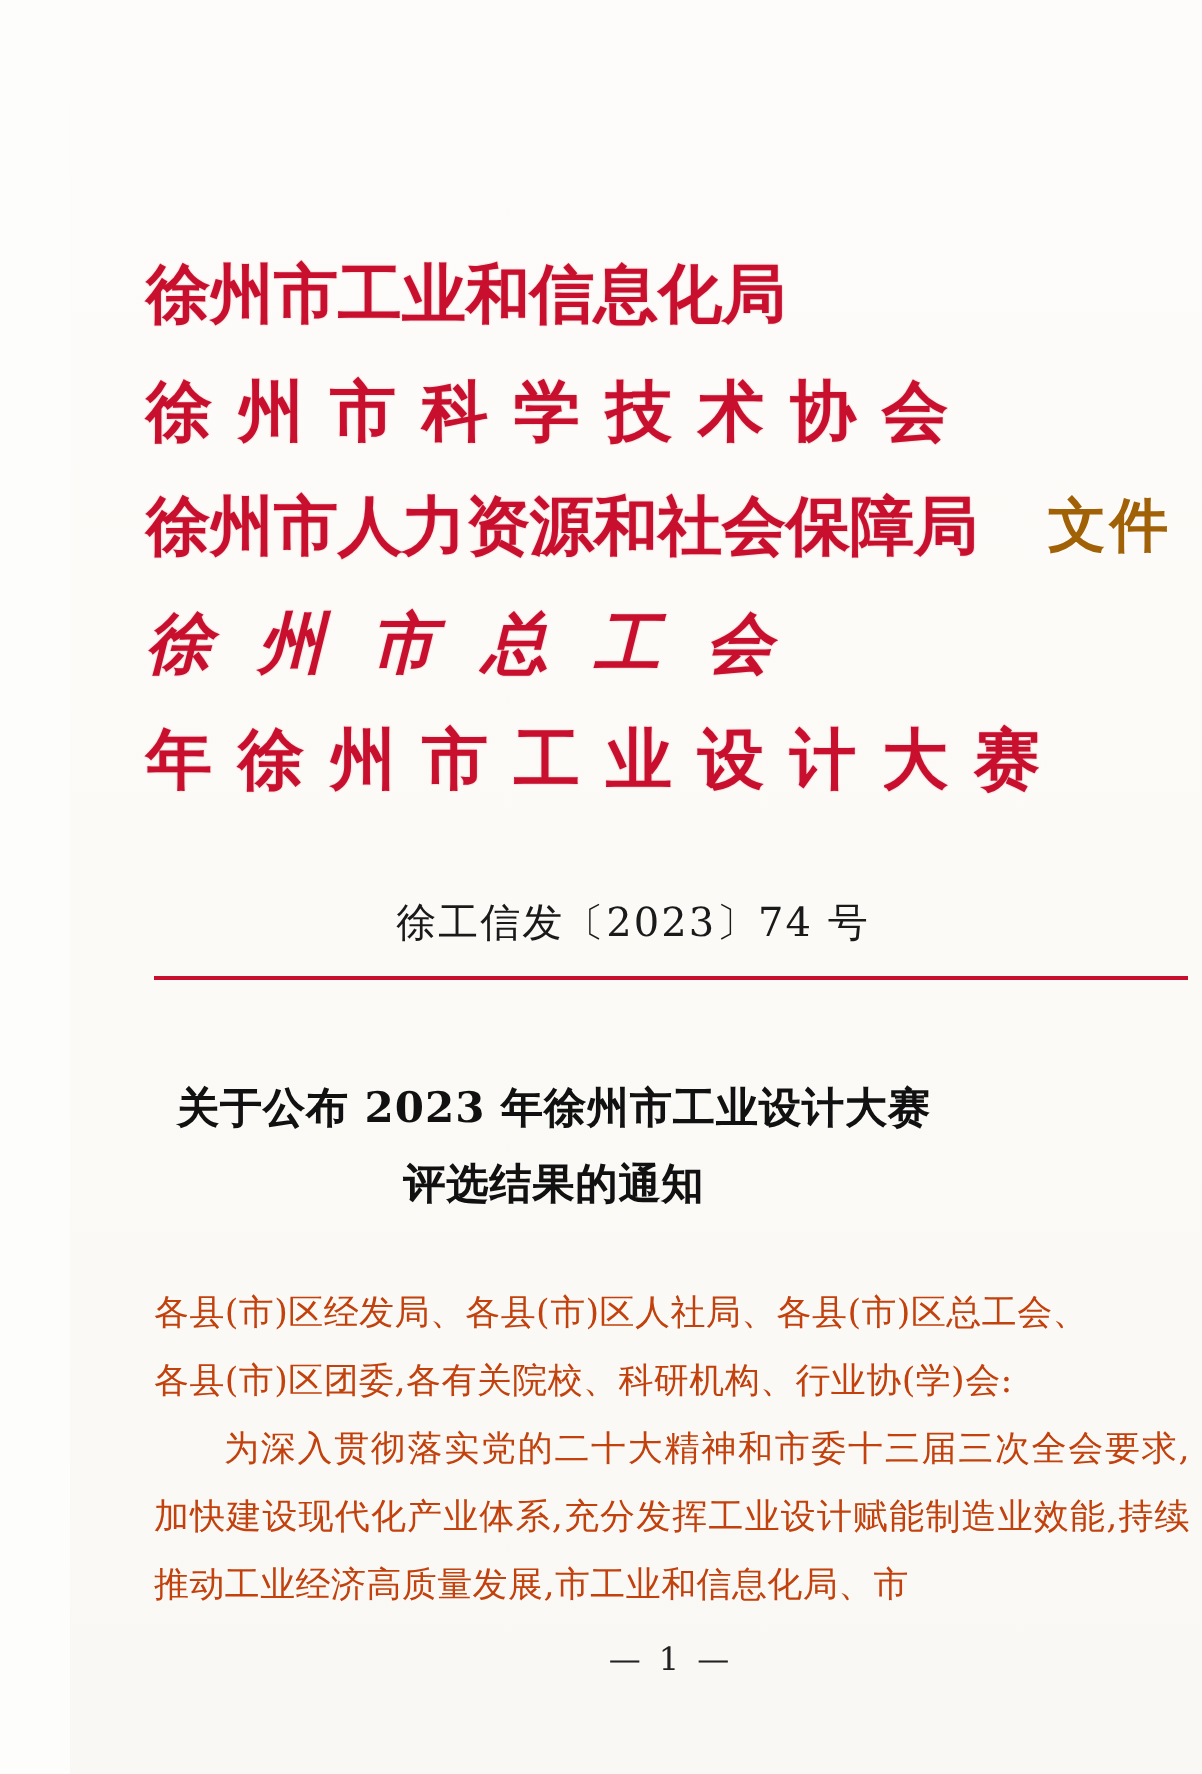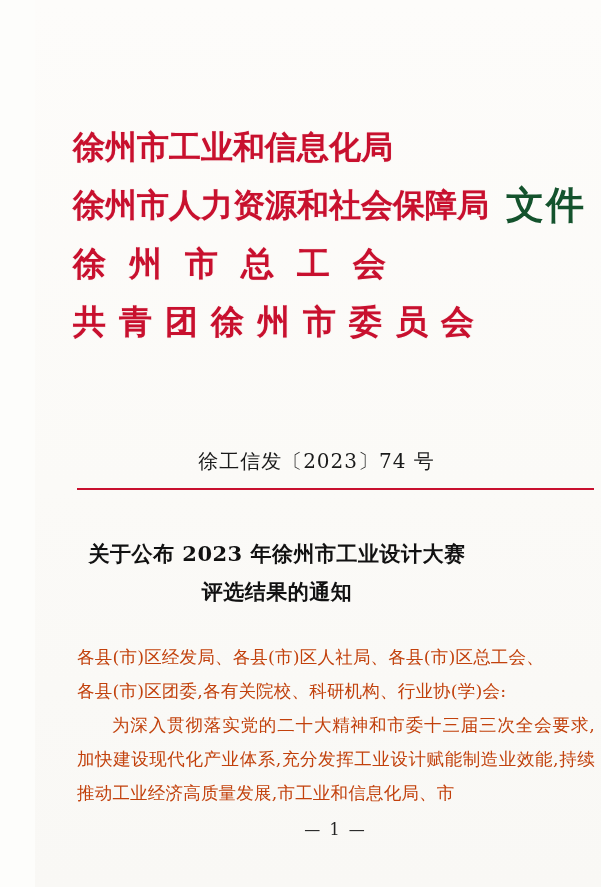--- a/index.html
+++ b/index.html
@@ -52,34 +52,35 @@
     letter-spacing: 2px;
     white-space: nowrap;
     line-height: 1;
     text-shadow: 0 0 1px rgba(200,16,46,0.35);
   }
   .issuer-name.wide {
     letter-spacing: 13px;
   }
   .issuer-name.xwide {
     letter-spacing: 23px;
+    font-style: italic;
   }
   .issuer-name.tight {
     letter-spacing: 0px;
     font-size: 32px;
   }
   .wenjian {
     position: absolute;
     right: 12px;
     top: 50%;
     transform: translateY(-50%);
-    color: #14532d;
+    color: #a16207;
     font-family: "DejaVu Serif", "Liberation Serif", serif;
     font-weight: bold;
-    font-size: 38px;
+    font-size: 29px;
     letter-spacing: 2px;
     line-height: 1;
   }
 
   .doc-number {
     position: absolute;
     top: 448px;
     left: 0;
     width: 563px;
     text-align: center;
@@ -151,28 +152,31 @@
 <body>
 
 <div class="page">
   <div class="paper-tone"></div>
 
   <div class="masthead">
     <div class="issuer-row">
       <span class="issuer-name tight">徐州市工业和信息化局</span>
     </div>
     <div class="issuer-row">
+      <span class="issuer-name wide">徐州市科学技术协会</span>
+    </div>
+    <div class="issuer-row">
       <span class="issuer-name tight">徐州市人力资源和社会保障局</span>
       <span class="wenjian">文件</span>
     </div>
     <div class="issuer-row">
       <span class="issuer-name xwide">徐州市总工会</span>
     </div>
     <div class="issuer-row">
-      <span class="issuer-name wide">共青团徐州市委员会</span>
+      <span class="issuer-name wide">年徐州市工业设计大赛</span>
     </div>
   </div>
 
   <div class="doc-number">徐工信发〔2023〕74 号</div>
 
   <div class="red-rule"></div>
 
   <div class="title">
     <span>关于公布 2023 年徐州市工业设计大赛</span>
     <span class="line2">评选结果的通知</span>

